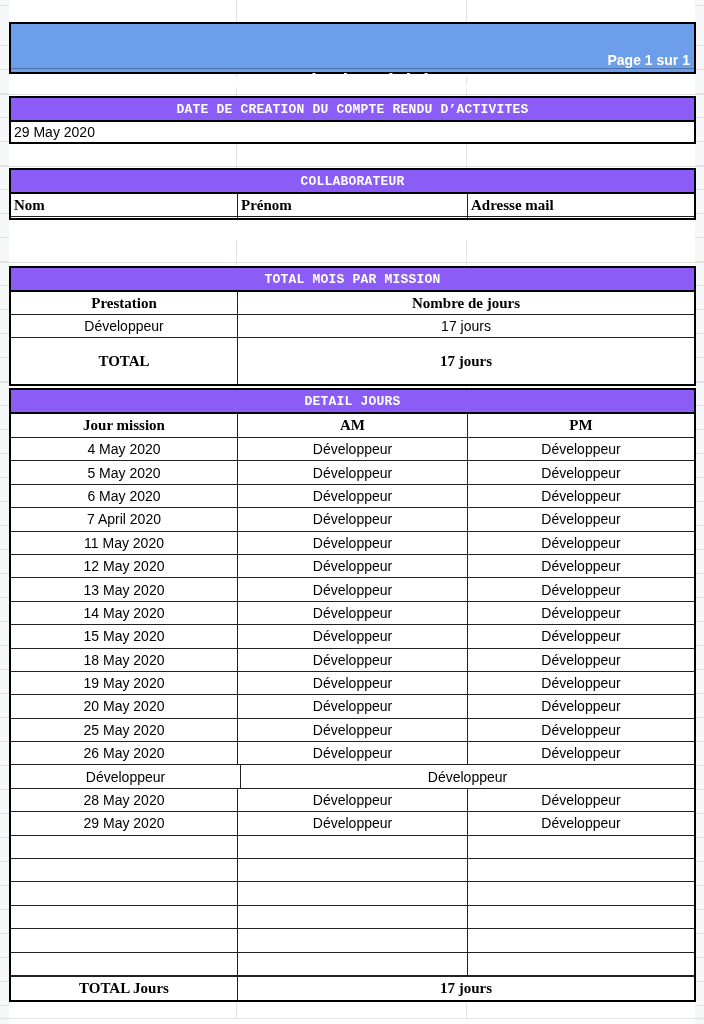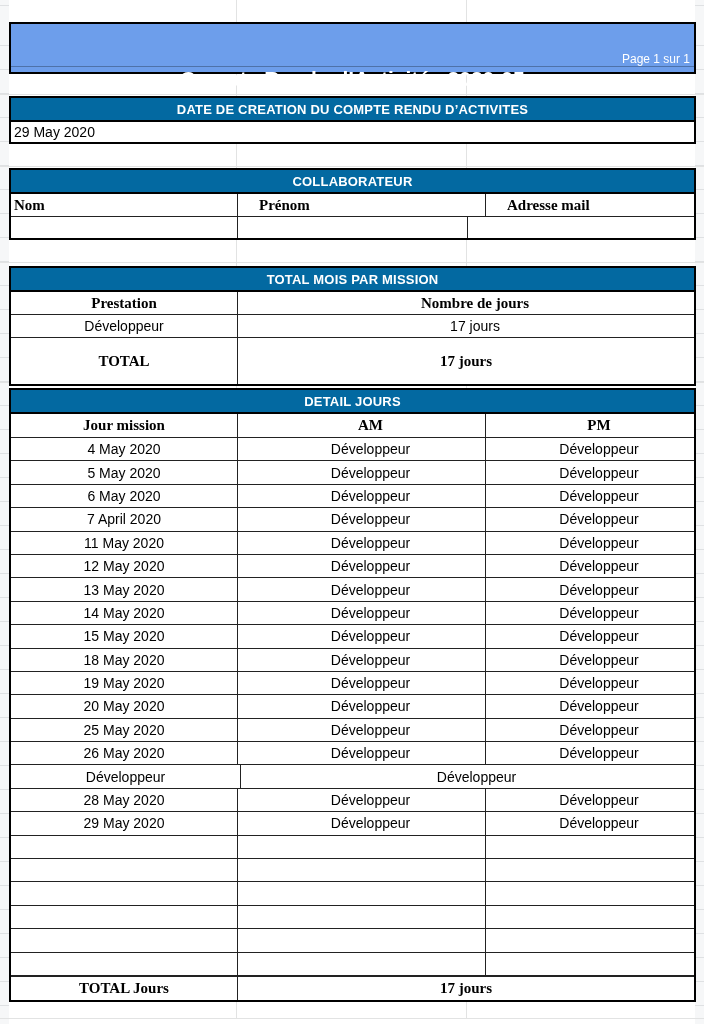--- a/index.html
+++ b/index.html
@@ -17,44 +17,44 @@
   .margin-strip.left{left:0;width:9px;}
   .margin-strip.right{left:695px;width:9px;}
   .vgridline{position:absolute;width:1px;background:#e2e3e3;z-index:0;}
   .hgridline{position:absolute;left:0;width:704px;height:1px;background:#e2e3e3;z-index:0;}
   
   .block{
     position:absolute;left:9px;width:687px;box-sizing:border-box;
     border:2px solid #000;background:#fff;z-index:1;display:flex;flex-direction:column;
   }
   .bar{
-    background:#0369a1;color:#fff;font-weight:bold;font-size:13px;
+    background:#8b5cf6;color:#fff;font-weight:bold;font-size:13px;
     display:flex;align-items:center;justify-content:center;
-    flex:0 0 22px;border-bottom:2px solid #000;letter-spacing:.2px;
+    flex:0 0 22px;border-bottom:2px solid #000;letter-spacing:.2px;font-family:Liberation Mono, monospace;
   }
   .row{display:flex;flex-direction:row;box-sizing:border-box;}
-  .row.divider{border-bottom:1.5px solid #222;gap:18px;}
+  .row.divider{border-bottom:1.5px solid #222;}
   .cell{box-sizing:border-box;display:flex;align-items:center;overflow:hidden;white-space:nowrap;}
   .cell.vdiv{border-right:1.5px solid #222;}
   .c1{width:227px;}
   .c2{width:230px;}
   .c3{flex:1;}
   .center{justify-content:center;}
   .left-pad{justify-content:flex-start;padding-left:3px;}
   .sans{font-size:14px;color:#000;}
   .serifb{font-family:"Liberation Serif","DejaVu Serif",serif;font-weight:bold;font-size:15px;color:#000;}
   
   .block.header-block{top:22px;height:52px;background:#6d9eeb;border:2px solid #000;}
   .page-row{flex:0 0 21px;display:flex;align-items:center;justify-content:flex-end;
     padding-right:4px;border-bottom:1px solid rgba(0,0,0,.28);}
-  .page-label{color:#fff;font-weight:normal;font-size:12px;margin-top:28px;}
+  .page-label{color:#fff;font-weight:bold;font-size:14px;margin-top:28px;}
   .title-row{flex:1;display:flex;align-items:center;justify-content:center;}
   .page-title{color:#fff;font-weight:bold;font-size:21px;}
   .block-creation{top:96px;height:48px;}
-  .block-collab{top:168px;height:72px;}
+  .block-collab{top:168px;height:52px;}
   .block-totalmois{top:266px;height:120px;}
   .block-detail{top:388px;height:614px;}
   .flexfill{flex:1;display:flex;flex-direction:column;}
   .flexrow{flex:1;}
   .trow{flex:0 0 24px;}
   .hrow{flex:0 0 23px;}
 </style>
 </head>
 <body>
 

